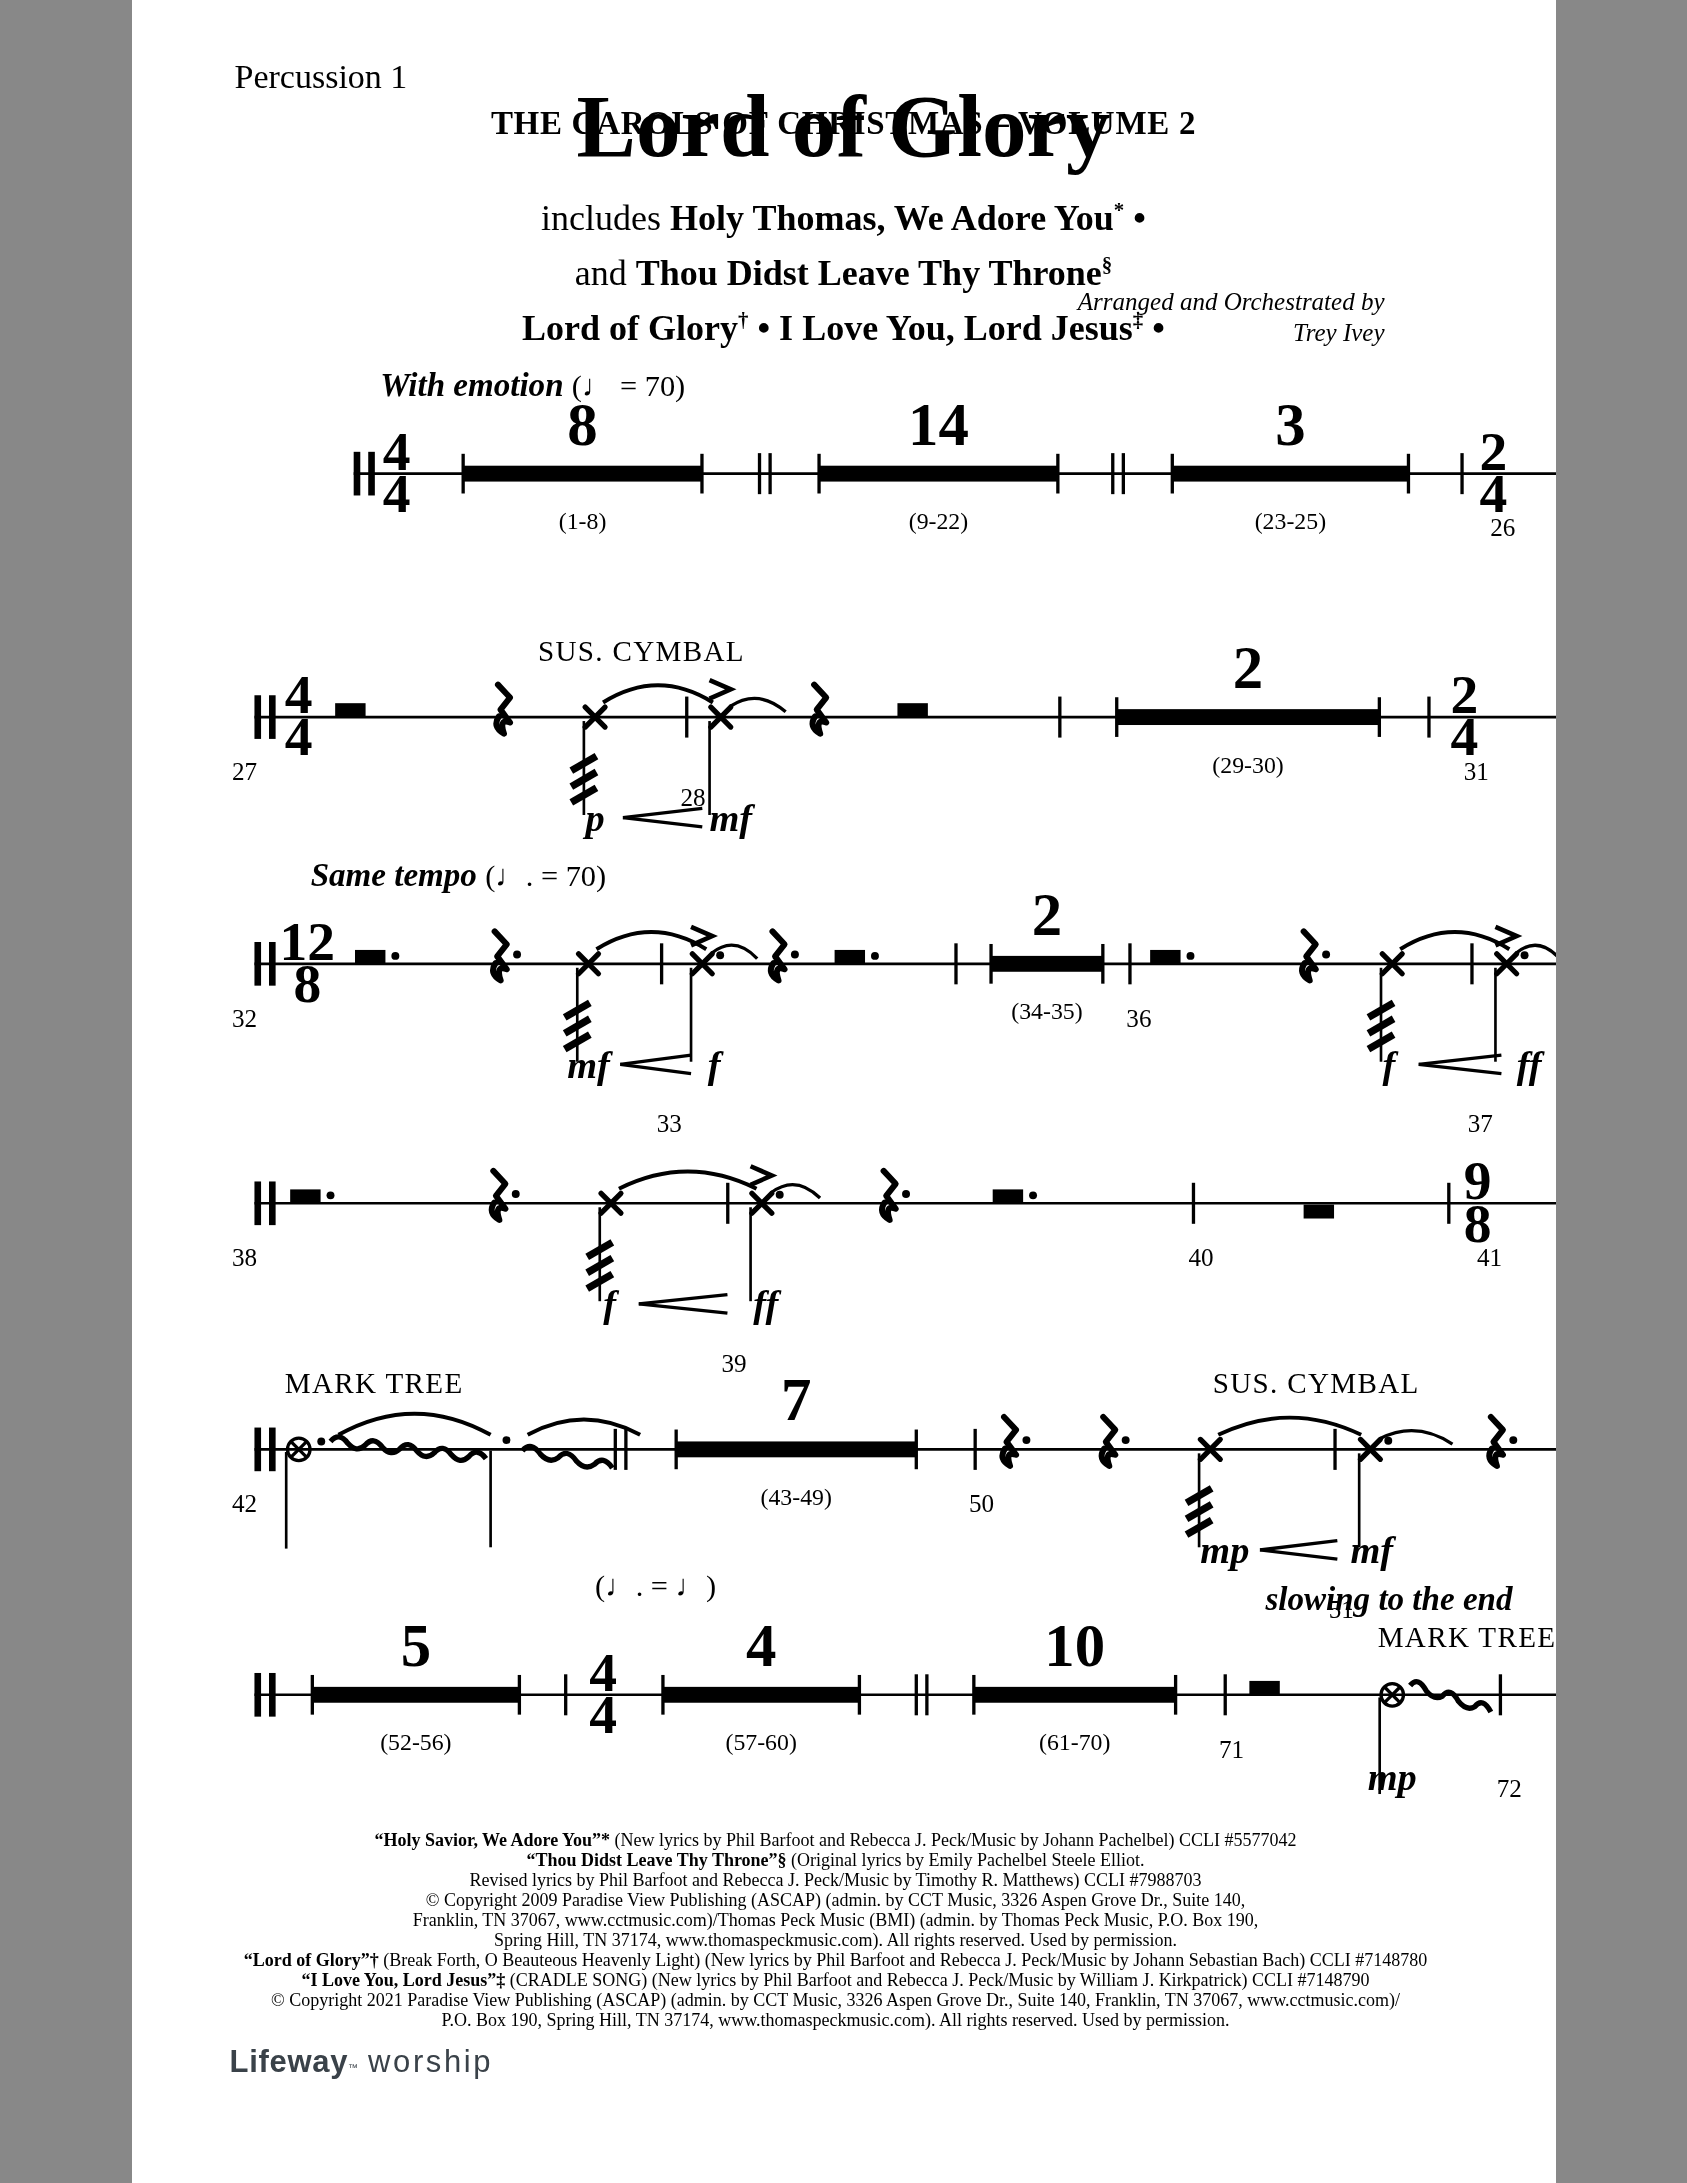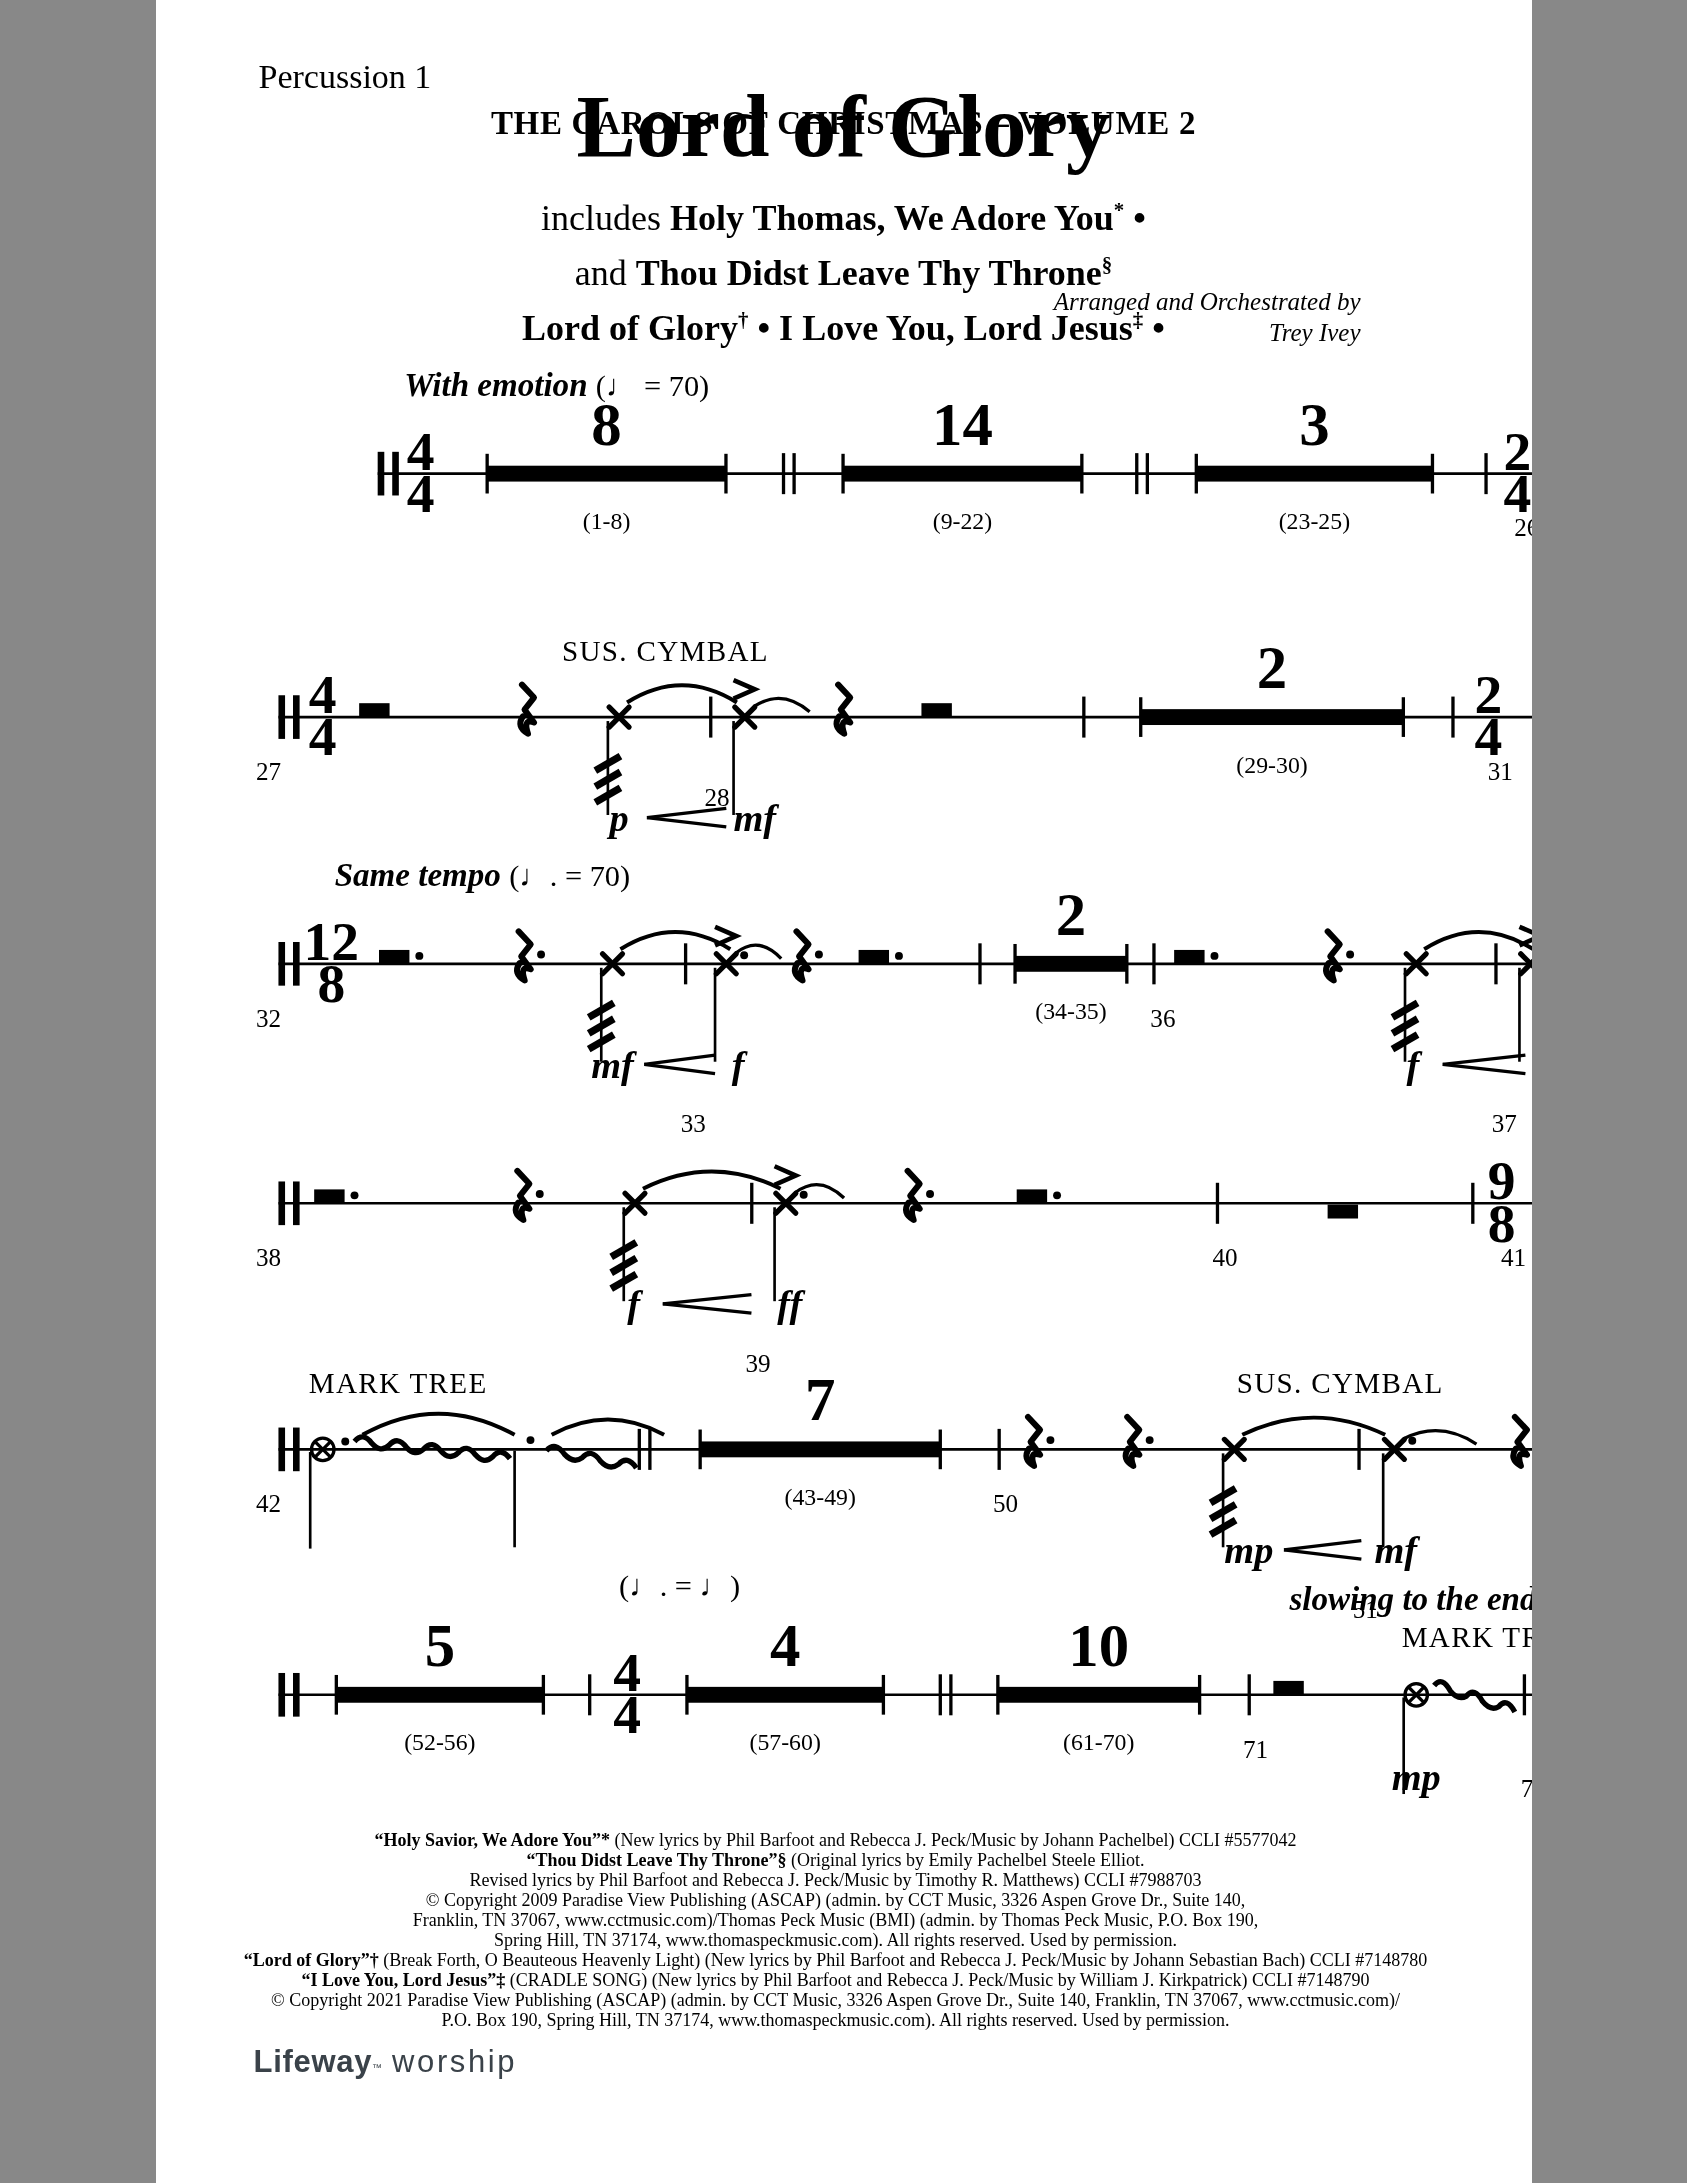--- a/index.html
+++ b/index.html
@@ -1,17 +1,17 @@
 <!DOCTYPE html>
 <html style="font-size:10.6px"><head>
 <meta charset="utf-8">
 <style>
   html,body{margin:0;padding:0;background:#888;}
   .page{position:relative;width:1376px;height:2183px;background:#ffffff;color:#000;
-        font-family:"Liberation Serif",serif;overflow:hidden;margin:0 auto;}
+        font-family:"Liberation Serif",serif;overflow:hidden;margin:0 auto;padding-left:48px;}
   .part-name{position:absolute;left:103px;top:58px;font-size:34px;}
   .series-title{position:absolute;left:0;right:0;top:61px;text-align:center;font-weight:bold;font-size:33px;letter-spacing:0.7px;margin-top:44px;}
   .title{position:absolute;left:0;right:0;top:78px;text-align:center;font-weight:bold;font-size:89px;margin:0;line-height:1.1;}
   .subtitles{position:absolute;left:0;right:0;top:187px;text-align:center;font-size:36px;line-height:47px;}
   .st-i{font-weight:normal;}
   .st-b{font-weight:bold;}
   .st-sup{font-weight:bold;font-size:58%;vertical-align:super;}
   .arranger{position:absolute;right:171px;top:286px;text-align:right;font-style:italic;font-size:25px;line-height:31px;}
   #score{position:absolute;left:0;top:0;width:1687px;height:2183px;}
   .footer{position:absolute;left:0;right:16px;top:1830px;text-align:center;font-size:18px;line-height:20px;}

